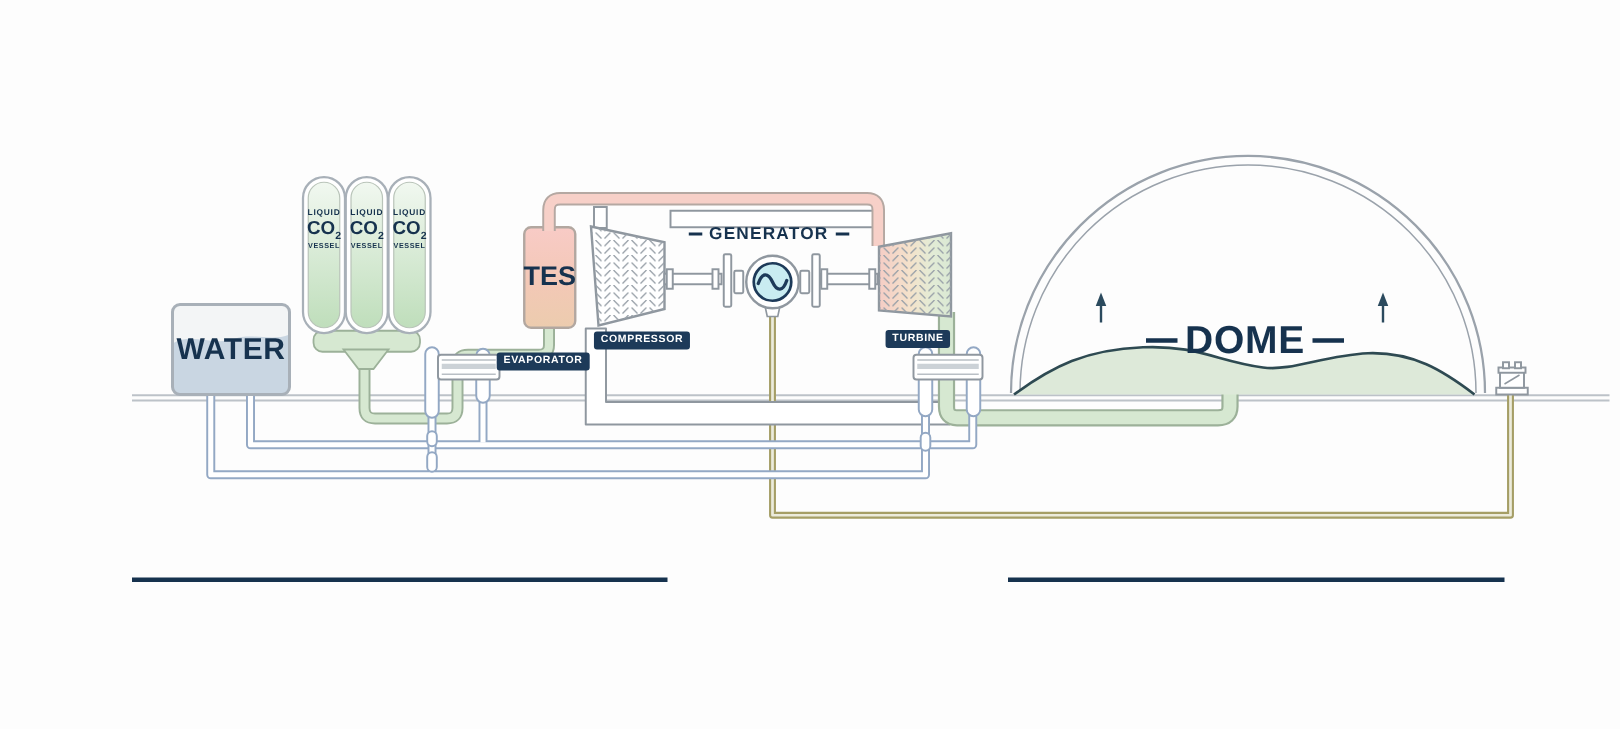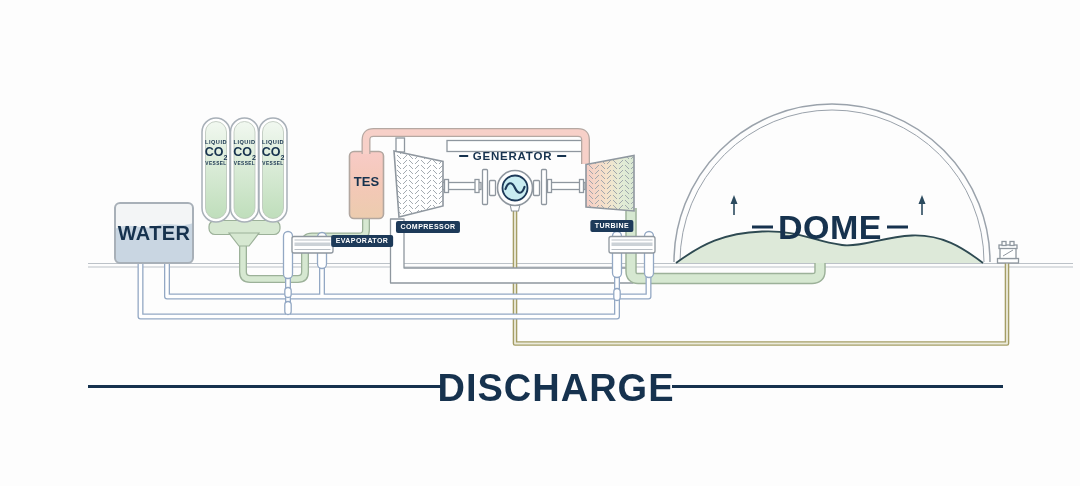--- a/index.html
+++ b/index.html
@@ -20,21 +20,21 @@
   .vessel-label{position:absolute;transform:translate(-50%,0);width:46px;text-align:center;
          color:var(--text_navy);font-weight:bold;}
   .vessel-label .v1{font-size:5.6px;letter-spacing:.5px;line-height:1.3;}
   .vessel-label .v2{font-size:12.5px;line-height:1.05;}
   .vessel-label .v2 sub{font-size:7px;}
   .vessel-label .v3{font-size:4.8px;letter-spacing:.4px;line-height:1.4;}
   .heading{display:flex;align-items:center;gap:5px;color:var(--text_navy);font-weight:bold;}
   .dash{background:var(--text_navy);display:inline-block;}
   #generator-heading{font-size:11.5px;letter-spacing:.8px;}
   #generator-heading .dash{width:9px;height:1.8px;}
-  #dome-heading{font-size:34px;letter-spacing:.5px;}
+  #dome-heading{font-size:26px;letter-spacing:.5px;}
   #dome-heading .dash{width:21px;height:2.6px;}
   #discharge-title{font-size:38px;letter-spacing:1px;color:var(--text_navy);font-weight:bold;}
   .rule{position:absolute;height:3px;background:var(--text_navy);top:385px;}
   
   .po-b{stroke:var(--blue_outline);stroke-width:6;fill:none;stroke-linejoin:round;}
   .pc-b{stroke:#ffffff;stroke-width:3.4;fill:none;stroke-linejoin:round;}
   .po-g{stroke:var(--green_outline);stroke-width:8;fill:none;stroke-linejoin:round;}
   .pc-g{stroke:var(--green);stroke-width:5.4;fill:none;stroke-linejoin:round;}
   .po-gB{stroke:var(--green_outline);stroke-width:11.5;fill:none;stroke-linejoin:round;}
   .pc-gB{stroke:var(--green);stroke-width:8.6;fill:none;stroke-linejoin:round;}
@@ -240,35 +240,34 @@
   <div class="v1">LIQUID</div>
   <div class="v2"><span>CO</span><sub>2</sub></div>
   <div class="v3">VESSEL</div>
 </div>
 <div class="vessel-label" style="left:273px;top:139px;">
   <div class="v1">LIQUID</div>
   <div class="v2"><span>CO</span><sub>2</sub></div>
   <div class="v3">VESSEL</div>
 </div>
 
-<div class="lbl" id="tes-label" style="left:366.5px;top:174px;font-size:13px;transform:translateX(-50%);">TES</div>
+<div class="lbl" id="tes-label" style="left:366.5px;top:174px;font-size:18px;transform:translateX(-50%);">TES</div>
 
 <div class="badge" style="left:362px;top:240.5px;">EVAPORATOR</div>
 <div class="badge" style="left:428px;top:226.5px;">COMPRESSOR</div>
 <div class="badge" style="left:612px;top:225.5px;">TURBINE</div>
 
 <div class="heading center" id="generator-heading" style="position:absolute;left:512.5px;top:156px;">
   <span class="dash"></span>
   <span>GENERATOR</span>
   <span class="dash"></span>
 </div>
 
 <div class="heading center" id="dome-heading" style="position:absolute;left:830px;top:227px;">
   <span class="dash"></span>
   <span>DOME</span>
   <span class="dash"></span>
 </div>
 
 <div class="rule" style="left:88px;width:357px;"></div>
 <div class="rule" style="left:672px;width:331px;"></div>
-<div class="center" id="discharge-title" style="position:absolute;left:556px;top:388px;">DISCHARGE</div>
 
 </div>
 
 </body></html>

